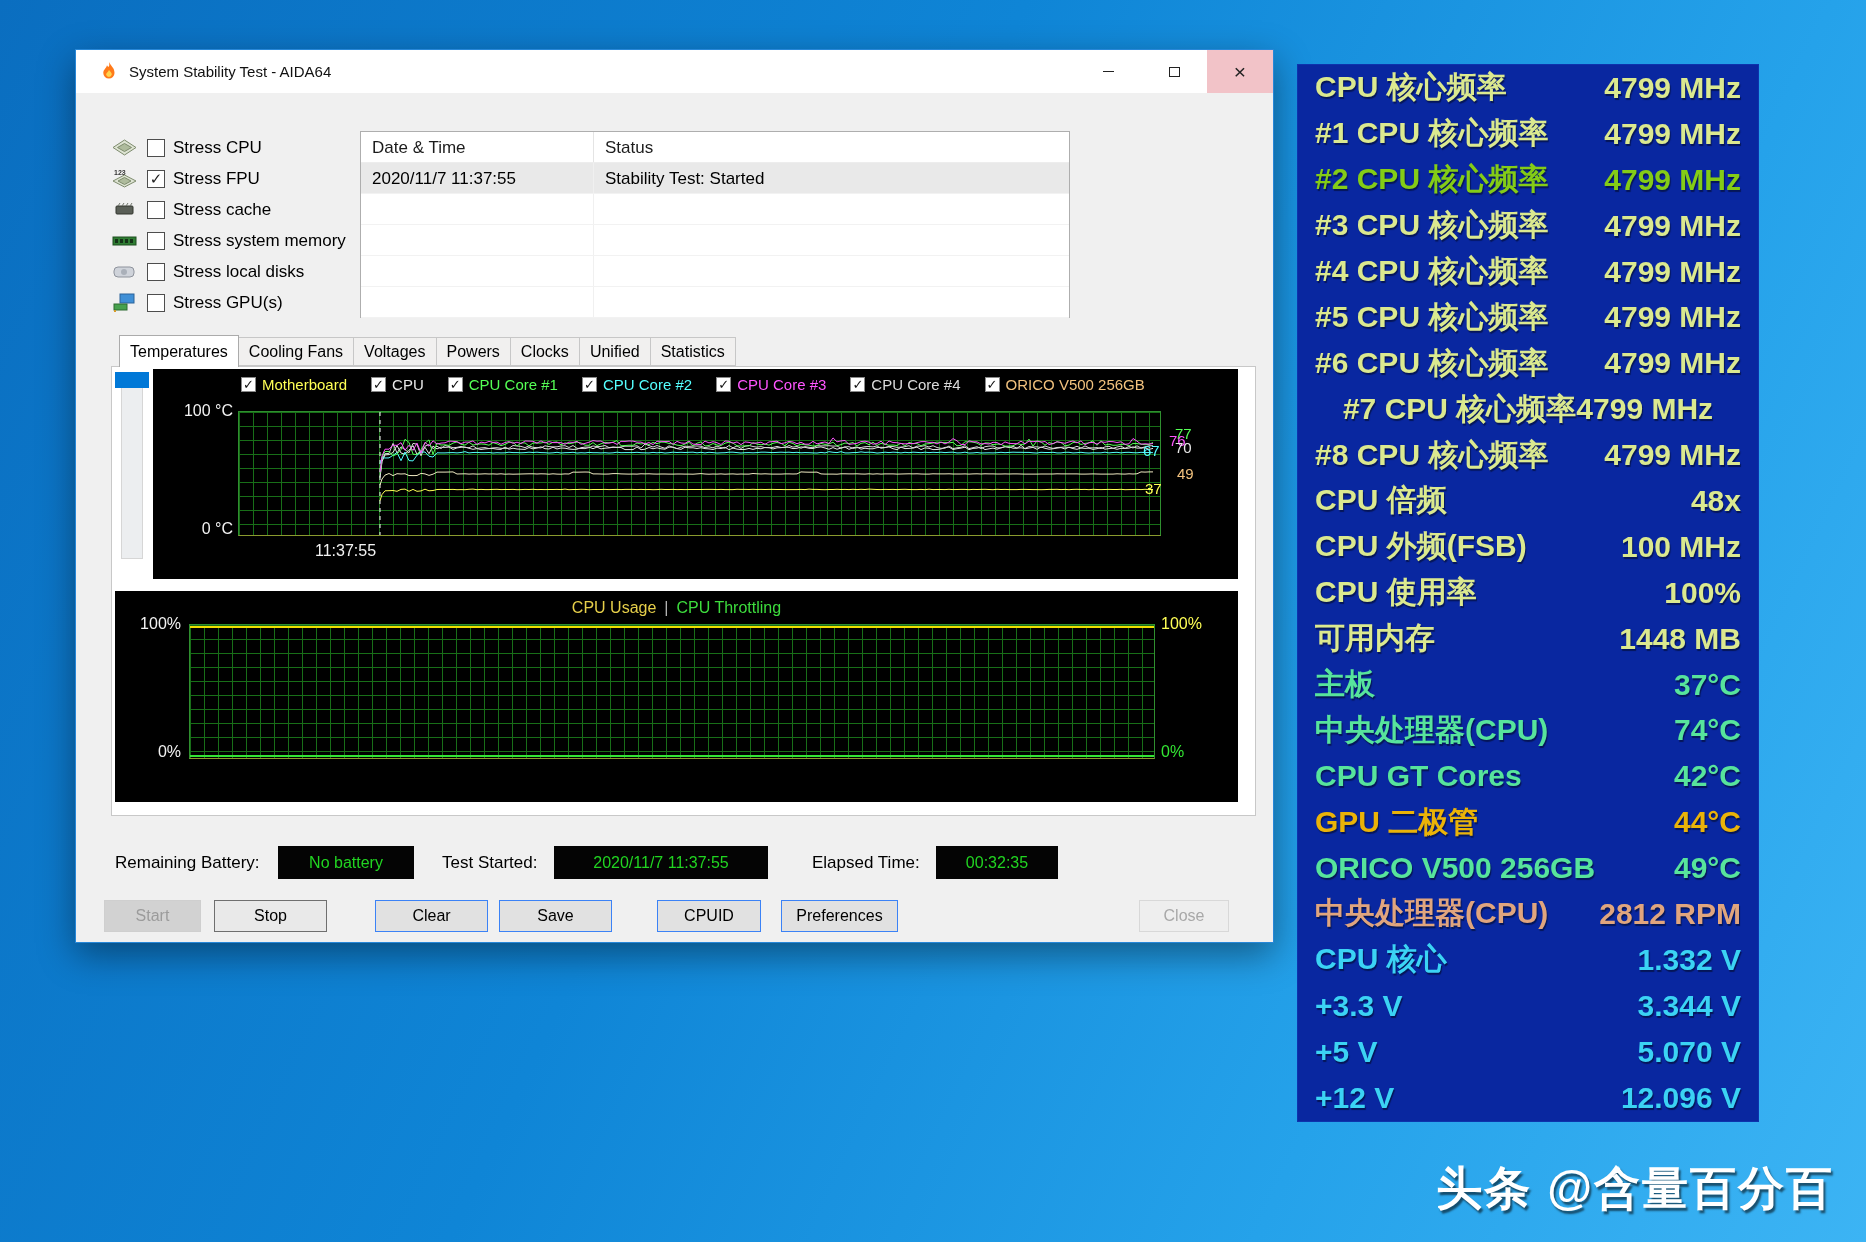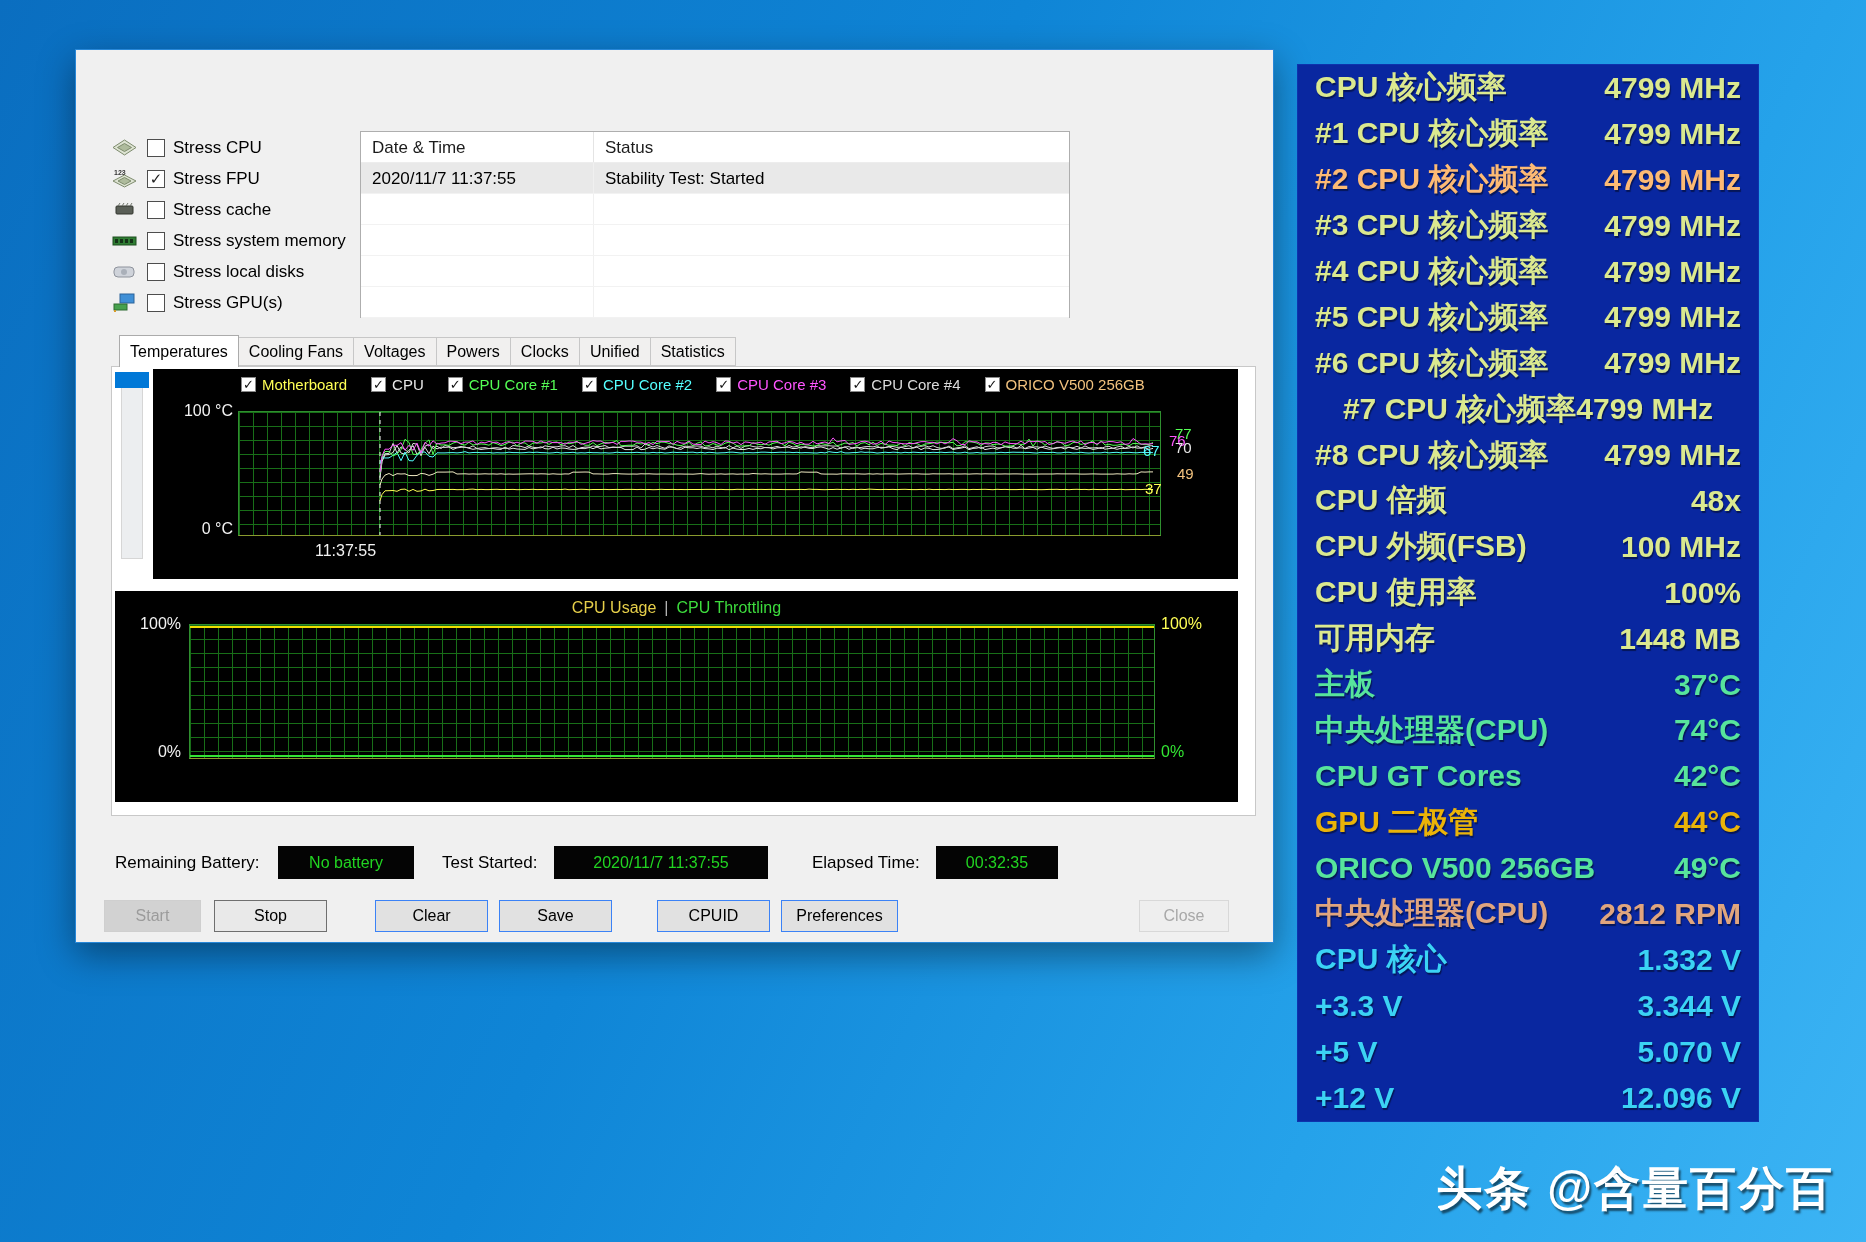--- a/index.html
+++ b/index.html
@@ -81,20 +81,38 @@
   .watermark{position:absolute;right:32px;top:1158px;font-size:46px;font-weight:bold;color:#fff;
       letter-spacing:2px;text-shadow:2px 3px 2px rgba(0,0,0,.55);white-space:nowrap;}
 </style>
 </head>
 <body>
 
 <div class="desktop">
 
   <div class="app-window">
 
+    <div class="title-bar">
+      <span class="flame">
+        <svg viewBox="0 0 22 22">
+            <path d="M11 1 C13 5.5 16.5 6.5 16.5 12 A5.6 5.6 0 0 1 5.3 12 C5.3 8.6 8 7.6 9 4.2 C9.9 6.4 12 6.8 11 1 Z" fill="#ff7a1a"></path>
+            <path d="M11 9 C12.4 11 13.8 11.4 13.8 13.6 A2.9 2.9 0 0 1 8.1 13.6 C8.1 11.8 10 11.2 11 9 Z" fill="#ffd34d"></path>
+          </svg>
+      </span>
+      <span class="title-text">System Stability Test - AIDA64</span>
+      <div class="win-controls">
+        <div class="win-btn min">
+            <span></span>
+          </div>
+        <div class="win-btn max">
+            <span></span>
+          </div>
+        <div class="win-btn close">×</div>
+      </div>
+    </div>
 
     <div class="stress-list">
         <div class="stress-row">
           <span class="s-icon"><svg viewBox="0 0 27 21">
               <polygon points="13.5,3 25,10.5 13.5,18 2,10.5" fill="#dde3d2" stroke="#7d8b6d"></polygon>
               <polygon points="13.5,6.5 20.5,10.5 13.5,14.5 6.5,10.5" fill="#aebb9c" stroke="#7d8b6d"></polygon>
             </svg></span>
           <span class="cb"></span>
           <span class="s-label">Stress CPU</span>
         </div>
@@ -272,36 +290,36 @@
     <div class="status-label" style="left:366px;">Test Started:</div>
     <div class="status-box" style="left:478px;width:214px;">2020/11/7 11:37:55</div>
     <div class="status-label" style="left:736px;">Elapsed Time:</div>
     <div class="status-box" style="left:860px;width:122px;">00:32:35</div>
 
     <div id="button-bar">
         <div class="btn disabled" style="left: 28px; width: 97px;">Start</div>
         <div class="btn focused" style="left: 138px; width: 113px;">Stop</div>
         <div class="btn" style="left: 299px; width: 113px;">Clear</div>
         <div class="btn" style="left: 423px; width: 113px;">Save</div>
-        <div class="btn" style="left: 581px; width: 113px;">CPUID</div>
+        <div class="btn" style="left: 581px; width: 104px;">CPUID</div>
         <div class="btn" style="left: 705px; width: 117px;">Preferences</div>
         <div class="btn disabled light" style="left: 1063px; width: 90px;">Close</div>
       </div>
   </div>
 
   <div class="sensor-panel" id="sensor-panel">
       <div class="sensor-row" style="color: rgb(219, 233, 143);">
         <span>CPU 核心频率</span>
         <span>4799 MHz</span>
       </div>
       <div class="sensor-row" style="color: rgb(219, 233, 143);">
         <span>#1 CPU 核心频率</span>
         <span>4799 MHz</span>
       </div>
-      <div class="sensor-row" style="color: #fdba74;">
+      <div class="sensor-row" style="color: #84cc16;">
         <span>#2 CPU 核心频率</span>
         <span>4799 MHz</span>
       </div>
       <div class="sensor-row" style="color: rgb(219, 233, 143);">
         <span>#3 CPU 核心频率</span>
         <span>4799 MHz</span>
       </div>
       <div class="sensor-row" style="color: rgb(219, 233, 143);">
         <span>#4 CPU 核心频率</span>
         <span>4799 MHz</span>

